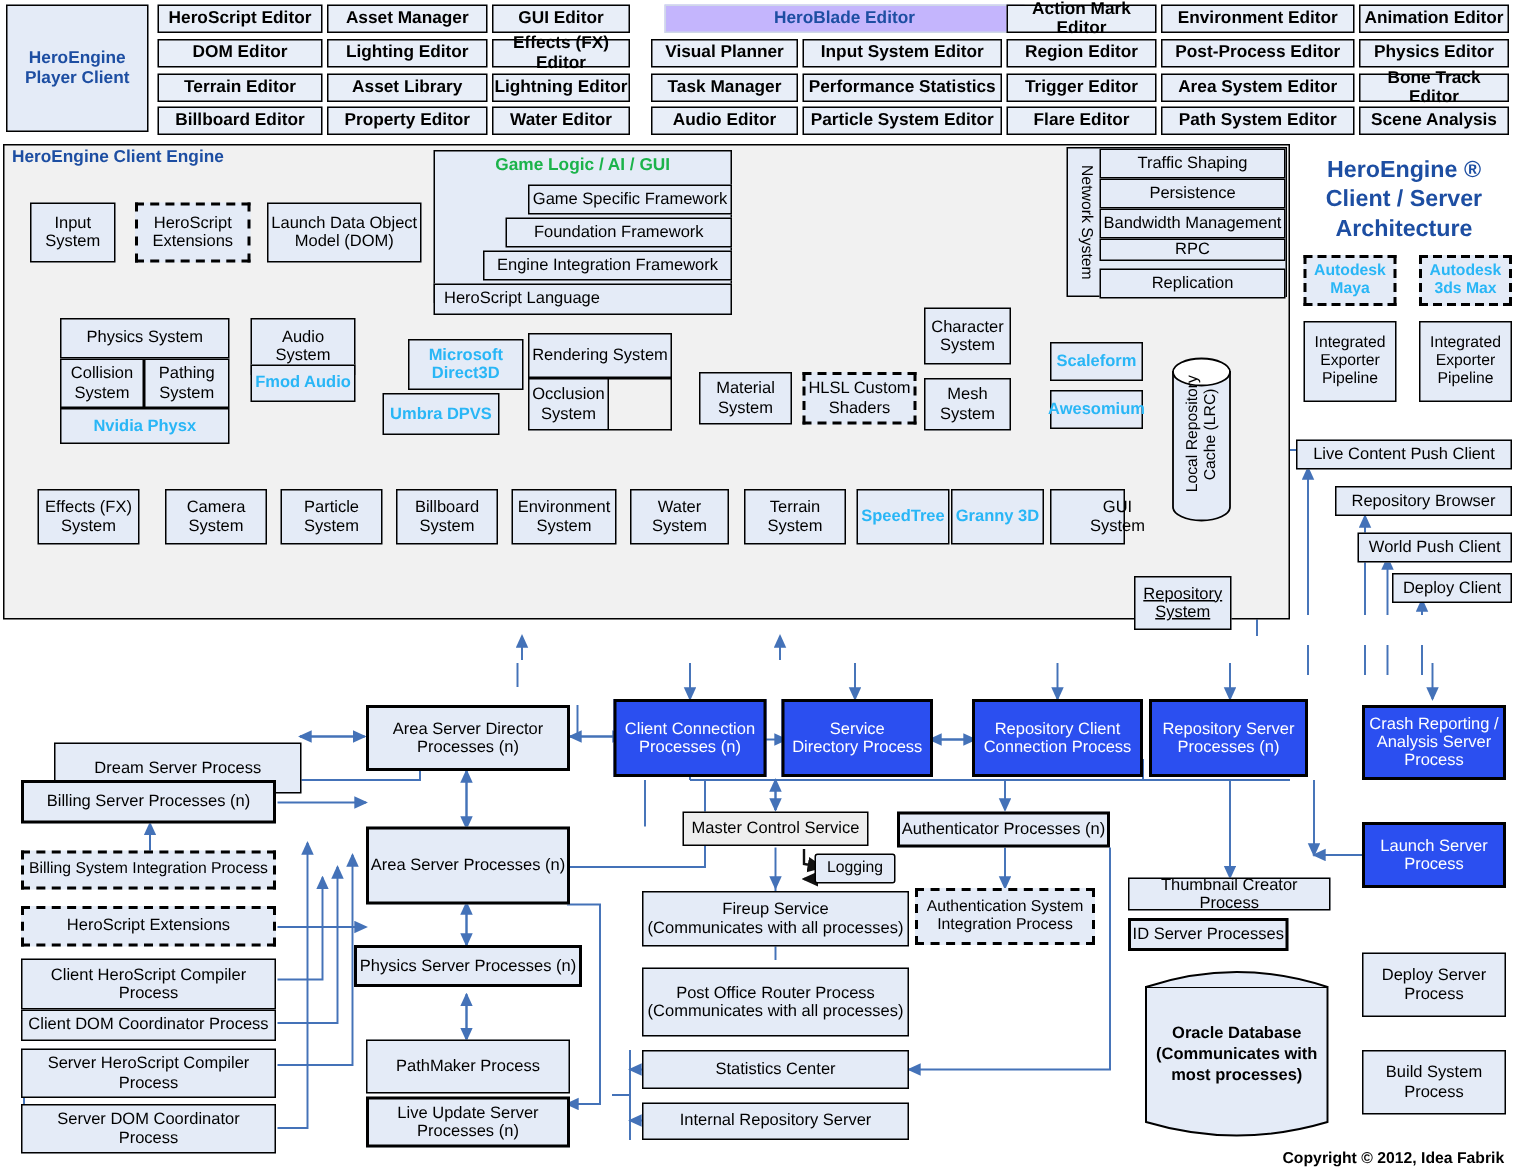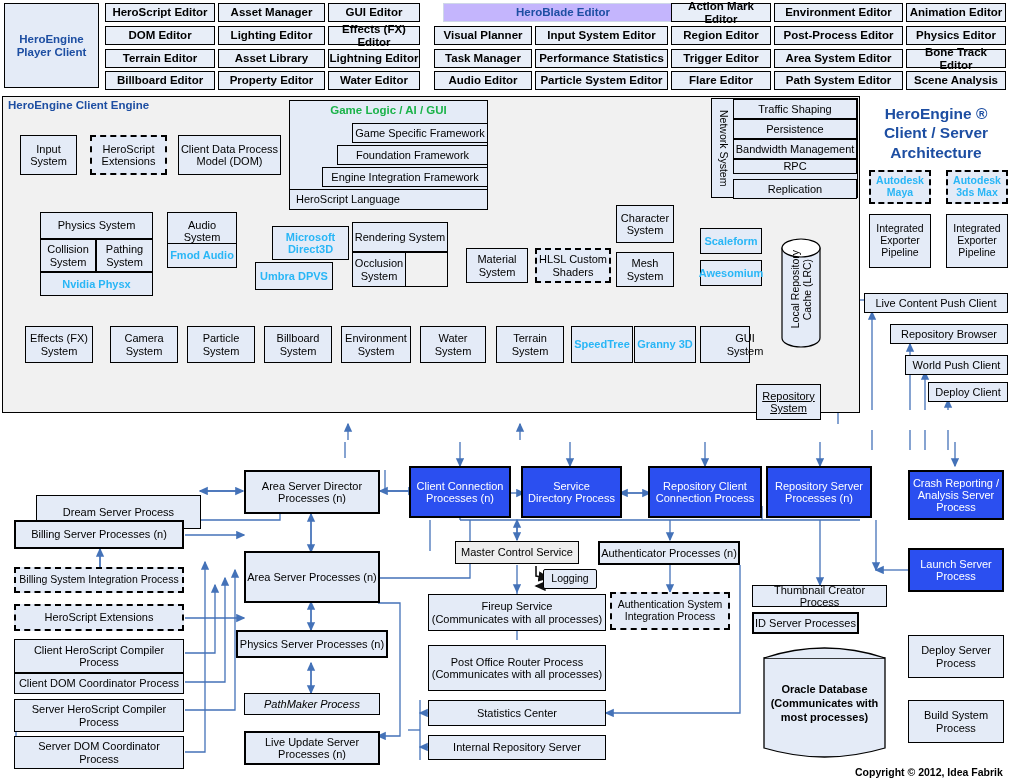--- a/index.html
+++ b/index.html
@@ -219,21 +219,21 @@
   <div class="box tab" style="left:906px;top:49px;width:100px;height:19px;">Bone Track Editor</div>
   <div class="box tab" style="left:906px;top:71px;width:100px;height:19px;">Scene Analysis</div>
 
   <div class="panel" style="left:2px;top:96px;width:858px;height:317px;"></div>
   <div class="panel-title" style="left:8px;top:99px;">HeroEngine Client Engine</div>
 
   <div class="box" style="left:20px;top:135px;width:57px;height:40px;white-space:pre-line;">Input
 System</div>
   <div class="box dashed" style="left:90px;top:135px;width:77px;height:40px;white-space:pre-line;">HeroScript
 Extensions</div>
-  <div class="box" style="left:178px;top:135px;width:103px;height:40px;white-space:pre-line;">Client Data Process
+  <div class="box" style="left:178px;top:135px;width:103px;height:40px;white-space:pre-line;">Launch Data Object
 Model (DOM)</div>
 
   <div class="box" style="left:289px;top:100px;width:199px;height:102px;background:#e4ebf7;"></div>
   <div class="lbl green bold" style="left:289px;top:104px;width:199px;text-align:center;font-size:11.5px;">Game Logic / AI / GUI</div>
   <div class="box" style="left:352px;top:123px;width:136px;height:20px;">Game Specific Framework</div>
   <div class="box" style="left:337px;top:145px;width:151px;height:20px;">Foundation Framework</div>
   <div class="box" style="left:322px;top:167px;width:166px;height:20px;">Engine Integration Framework</div>
   <div class="box" style="left:289px;top:189px;width:199px;height:21px;justify-content:flex-start;padding-left:6px;text-align:left;">HeroScript Language</div>
 
   <div class="box" style="left:40px;top:212px;width:113px;height:27px;">Physics System</div>
@@ -339,21 +339,21 @@
   <div class="box plain" style="left:14px;top:673px;width:170px;height:21px;">Client DOM Coordinator Process</div>
   <div class="box plain" style="left:14px;top:699px;width:170px;height:33px;white-space:pre-line;">Server HeroScript Compiler
 Process</div>
   <div class="box plain" style="left:14px;top:736px;width:170px;height:33px;white-space:pre-line;">Server DOM Coordinator
 Process</div>
 
   <div class="box thick" style="left:244px;top:470px;width:136px;height:44px;white-space:pre-line;">Area Server Director
 Processes (n)</div>
   <div class="box thick" style="left:244px;top:551px;width:136px;height:52px;">Area Server Processes (n)</div>
   <div class="box thick" style="left:236px;top:630px;width:152px;height:28px;">Physics Server Processes (n)</div>
-  <div class="box plain" style="left:244px;top:693px;width:136px;height:22px;font-style:italic;">PathMaker Process</div>
+  <div class="box plain" style="left:244px;top:693px;width:136px;height:36px;">PathMaker Process</div>
   <div class="box thick" style="left:244px;top:731px;width:136px;height:34px;white-space:pre-line;">Live Update Server
 Processes (n)</div>
 
   <div class="box blueprocess" style="left:409px;top:466px;width:102px;height:52px;white-space:pre-line;">Client Connection
 Processes (n)</div>
   <div class="box blueprocess" style="left:521px;top:466px;width:101px;height:52px;white-space:pre-line;">Service
 Directory Process</div>
   <div class="box blueprocess" style="left:648px;top:466px;width:114px;height:52px;white-space:pre-line;">Repository Client
 Connection Process</div>
   <div class="box blueprocess" style="left:766px;top:466px;width:106px;height:52px;white-space:pre-line;">Repository Server

